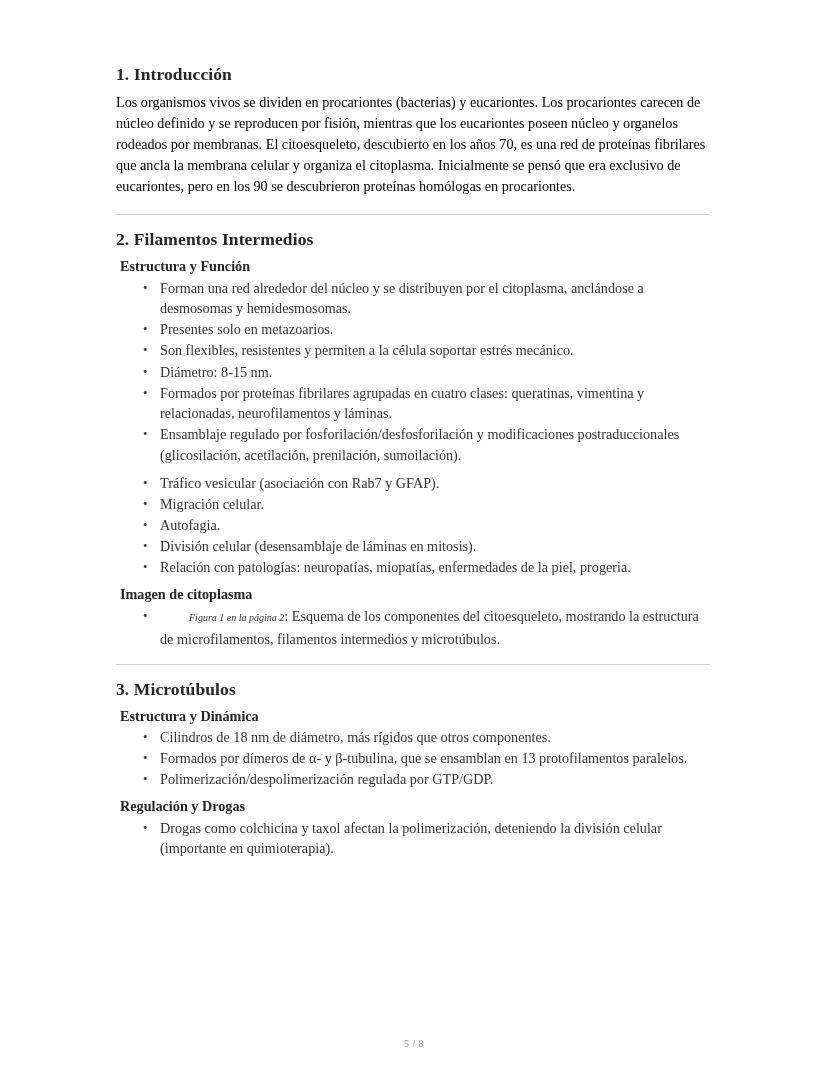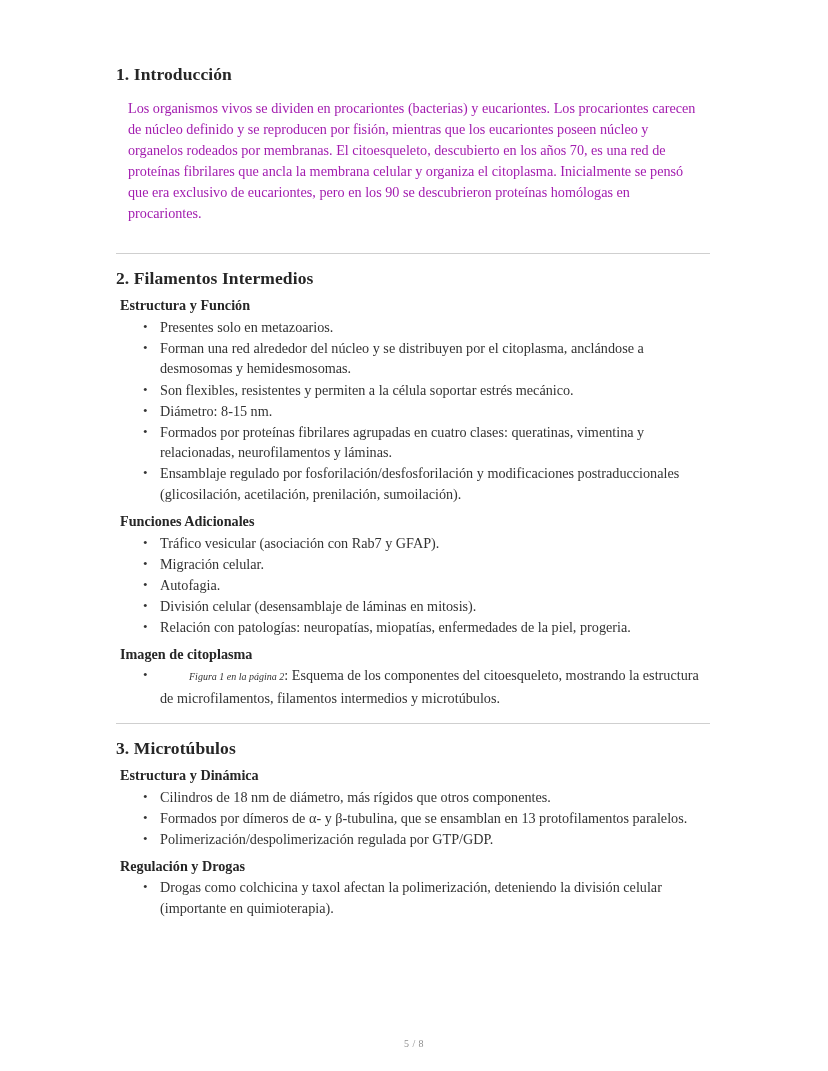--- a/index.html
+++ b/index.html
@@ -45,22 +45,22 @@
     font-size: 14.2px;
     font-weight: bold;
     color: #262626;
     margin: 0 0 2px 4px;
     line-height: 1.3;
   }
 
   p.body-text {
     font-size: 14.2px;
     line-height: 21.1px;
-    margin: 12px;
-    color: #a21caf;
+    margin: 0;
+    color: #000000;
     text-align: left;
   }
 
   hr.divider {
     border: none;
     border-top: 1.4px solid #cfcfcf;
     margin: 0;
     width: 594px;
     height: 0;
   }
@@ -124,31 +124,30 @@
 
     <div class="block-gap-lg"></div>
     <hr class="divider">
     <div class="block-gap-md"></div>
 
     <section>
       <h1 class="sec-title">2. Filamentos Intermedios</h1>
 
       <h2 class="sub-title">Estructura y Función</h2>
       <ul class="bullets">
+        <li>Forman una red alrededor del núcleo y se distribuyen por el citoplasma, anclándose a desmosomas y hemidesmosomas.</li>
         <li>Presentes solo en metazoarios.</li>
-        <li>Forman una red alrededor del núcleo y se distribuyen por el citoplasma, anclándose a desmosomas y hemidesmosomas.</li>
         <li>Son flexibles, resistentes y permiten a la célula soportar estrés mecánico.</li>
         <li>Diámetro: 8-15 nm.</li>
         <li>Formados por proteínas fibrilares agrupadas en cuatro clases: queratinas, vimentina y relacionadas, neurofilamentos y láminas.</li>
         <li>Ensamblaje regulado por fosforilación/desfosforilación y modificaciones postraduccionales (glicosilación, acetilación, prenilación, sumoilación).</li>
       </ul>
 
       <div class="block-gap-sm"></div>
 
-      <h2 class="sub-title">Funciones Adicionales</h2>
       <ul class="bullets">
         <li>Tráfico vesicular (asociación con Rab7 y GFAP).</li>
         <li>Migración celular.</li>
         <li>Autofagia.</li>
         <li>División celular (desensamblaje de láminas en mitosis).</li>
         <li>Relación con patologías: neuropatías, miopatías, enfermedades de la piel, progeria.</li>
       </ul>
 
       <div class="block-gap-sm"></div>
 

